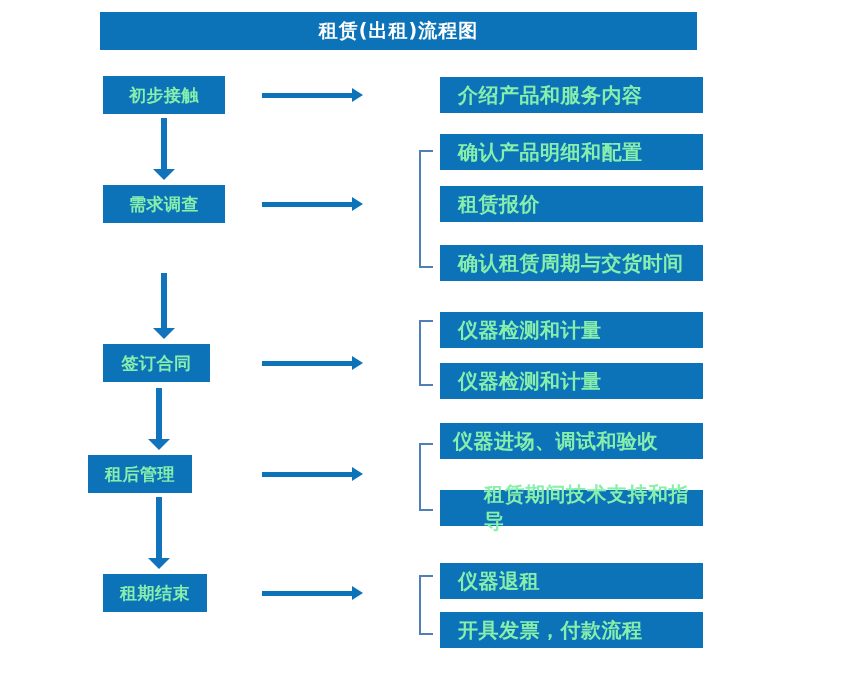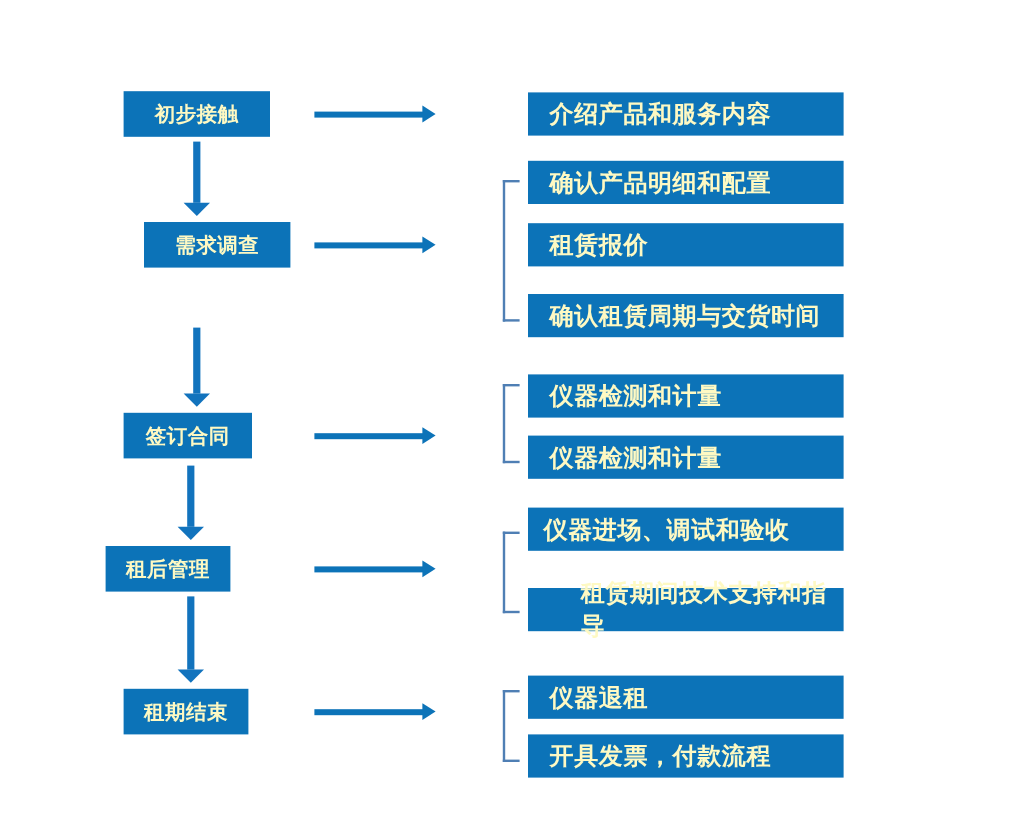--- a/index.html
+++ b/index.html
@@ -33,21 +33,21 @@
     display: flex;
     align-items: center;
     justify-content: center;
     letter-spacing: 1px;
   }
 
   
   .box {
     position: absolute;
     background: #0c73b8;
-    color: #fef9c3;
+    color: #86efac;
     font-weight: bold;
     display: flex;
     align-items: center;
     letter-spacing: 0.5px;
   }
   .box.left-box {
     justify-content: center;
     font-size: 17px;
     height: 38px;
   }
@@ -117,24 +117,25 @@
     border-bottom: 2px solid #4f7fb4;
     width: 14px;
     box-sizing: border-box;
   }
 </style>
 </head>
 <body>
 
 <div id="canvas">
 
+  <div class="title-banner">租赁(出租)流程图</div>
 
   <div class="box left-box" style="left:103px; top:76px; width:122px;">初步接触</div>
 
-  <div class="box left-box" style="left:103px; top:185px; width:122px;margin-left:17px;">需求调查</div>
+  <div class="box left-box" style="left:103px; top:185px; width:122px;">需求调查</div>
 
   <div class="box left-box" style="left:103px; top:344px; width:107px;">签订合同</div>
 
   <div class="box left-box" style="left:88px; top:455px; width:104px;">租后管理</div>
 
   <div class="box left-box" style="left:103px; top:574px; width:104px;">租期结束</div>
 
   <div class="v-arrow" style="left:153px; top:118px; height:62px;">
     <div class="shaft"></div>
     <div class="head"></div>

